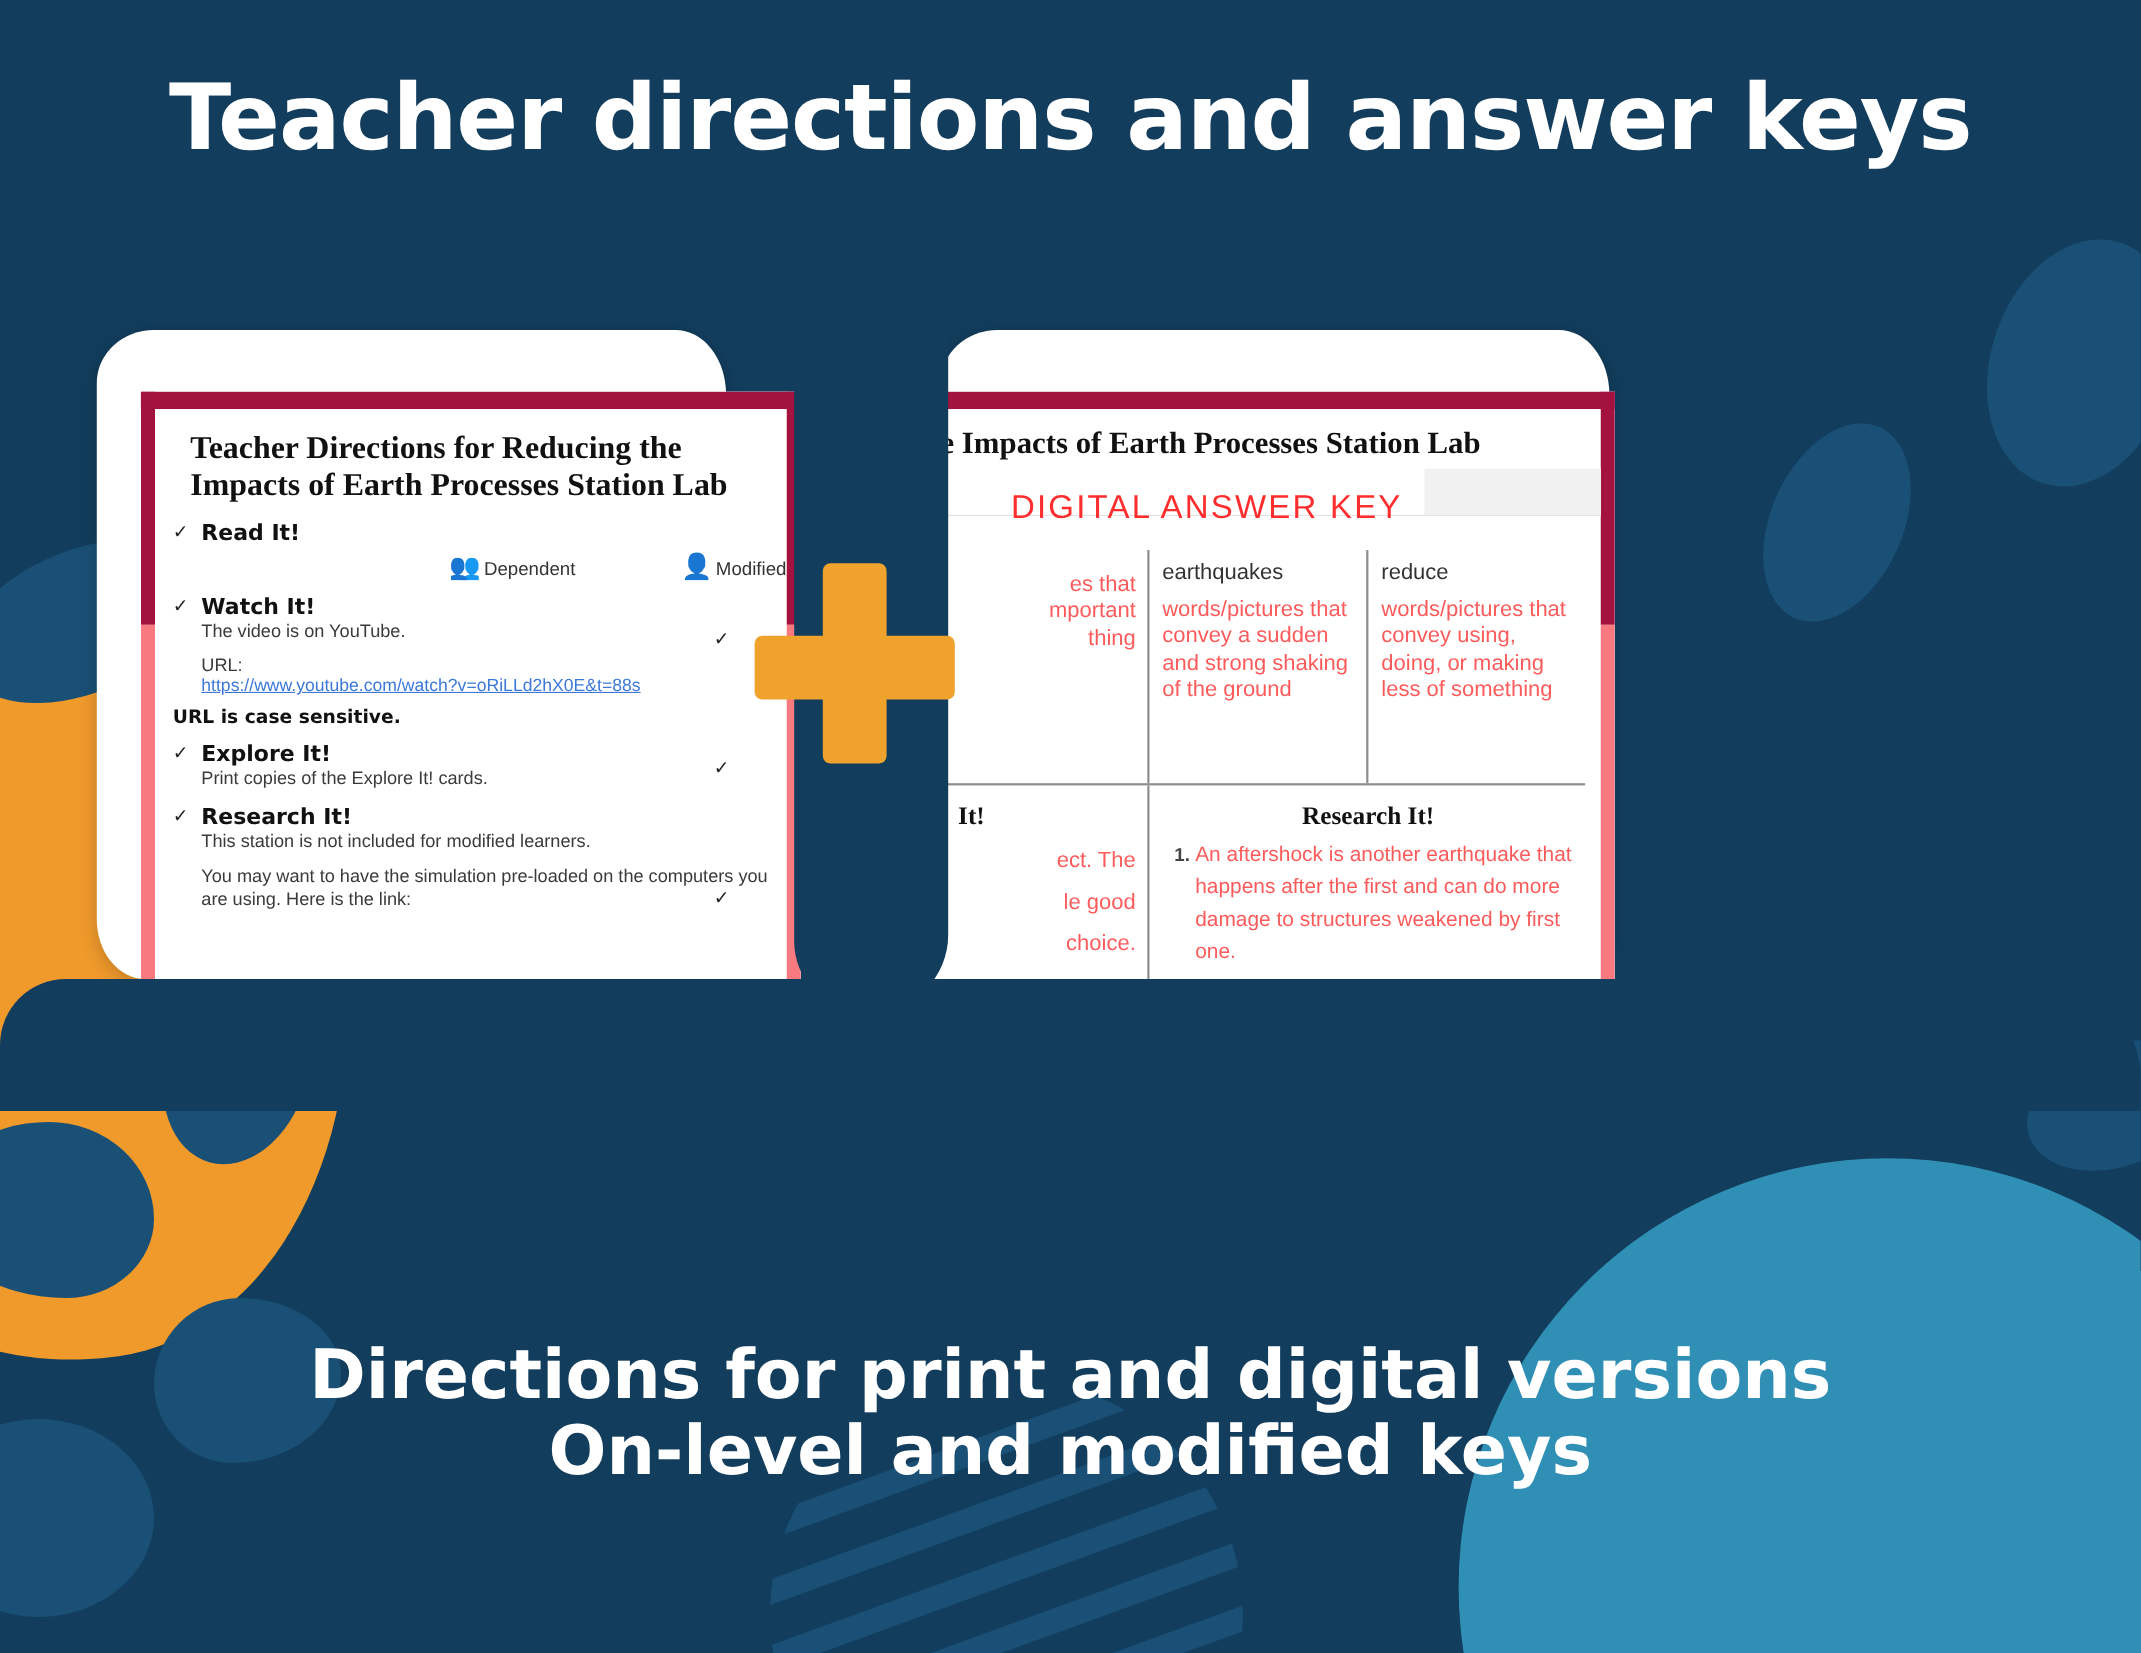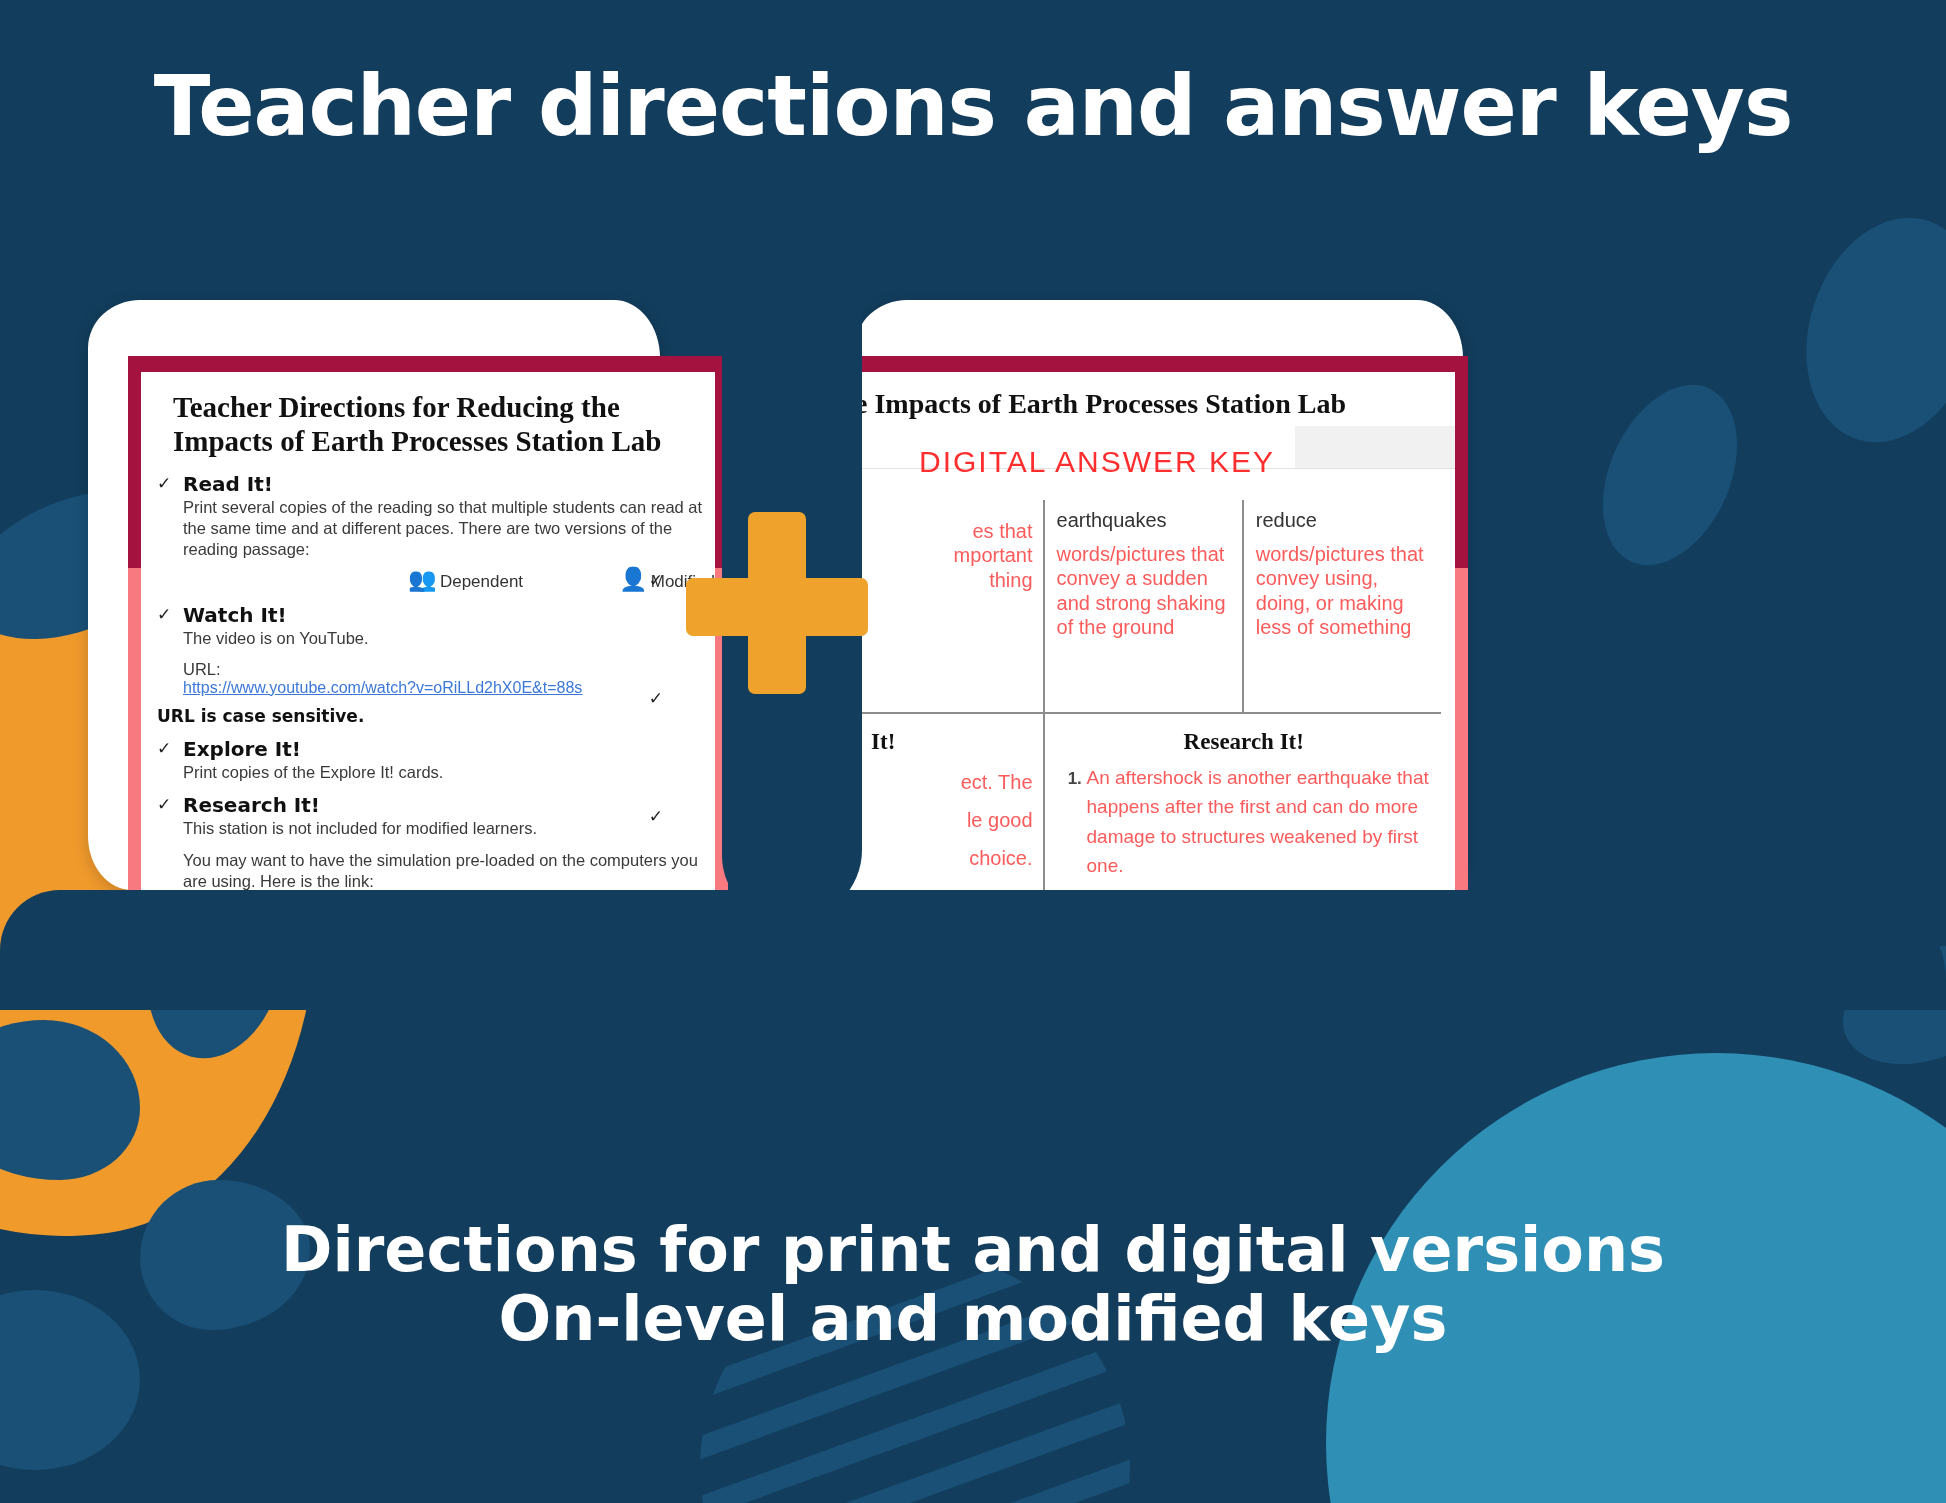--- a/index.html
+++ b/index.html
@@ -107,21 +107,21 @@
   }
   .ak-bar{position:relative;margin:6px 0 0 0;height:42px;background:#ffffff;
           border-bottom:1px solid #e3e3e3;}
   .ak-bar .ak-text{
     position:absolute;left:78px;top:19px;color:#ff2e2e;font-size:30px;
     letter-spacing:2px;font-family:"Liberation Sans",sans-serif;
   }
   .ak-bar .grey-tail{position:absolute;right:0;top:0;width:160px;height:100%;background:#f1f1f1;}
 
   .tbl{position:absolute;left:14px;right:14px;top:128px;bottom:0;}
-  .trow{display:flex;justify-content:flex-end;}
+  .trow{display:flex;}
   .tcell{border-left:2px solid #8d8d8d;padding:9px 10px 6px 12px;box-sizing:border-box;}
   .tcell:first-child{border-left:none;}
   .term{font-size:20px;color:#333;margin-bottom:10px;}
   .ans{font-size:20px;color:#fb5b5b;line-height:1.22;}
   .row-div{border-top:2px solid #8d8d8d;}
   .rhead{font-family:"Liberation Serif",serif;font-weight:bold;font-size:23px;
          color:#111;text-align:center;margin:6px 0 8px 0;}
   .olist{margin:0;padding-left:30px;}
   .olist li{font-size:19px;color:#fb5b5b;line-height:1.55;margin-bottom:10px;}
   .olist li::marker{color:#444;font-weight:bold;font-size:17px;}
@@ -178,21 +178,20 @@
     <div class="frame-right-light"></div>
 
     <div class="doc-body">
       <div class="doc-title">Teacher Directions for Reducing the Impacts of Earth Processes Station Lab</div>
 
       <div class="stations">
 
         <div class="st">
           <span class="ck">✓</span>
           <h4>Read It!</h4>
-          <p>Print several copies of the reading so that multiple students can read at the same time and at different paces. There are two versions of the reading passage:</p>
           <div class="icon-row">
             <span>
               <span class="pplicon">👥</span><span class="lbl">Dependent</span>
             </span>
             <span>
               <span class="pplicon">👤</span><span class="lbl">Modified</span>
             </span>
           </div>
         </div>
 

